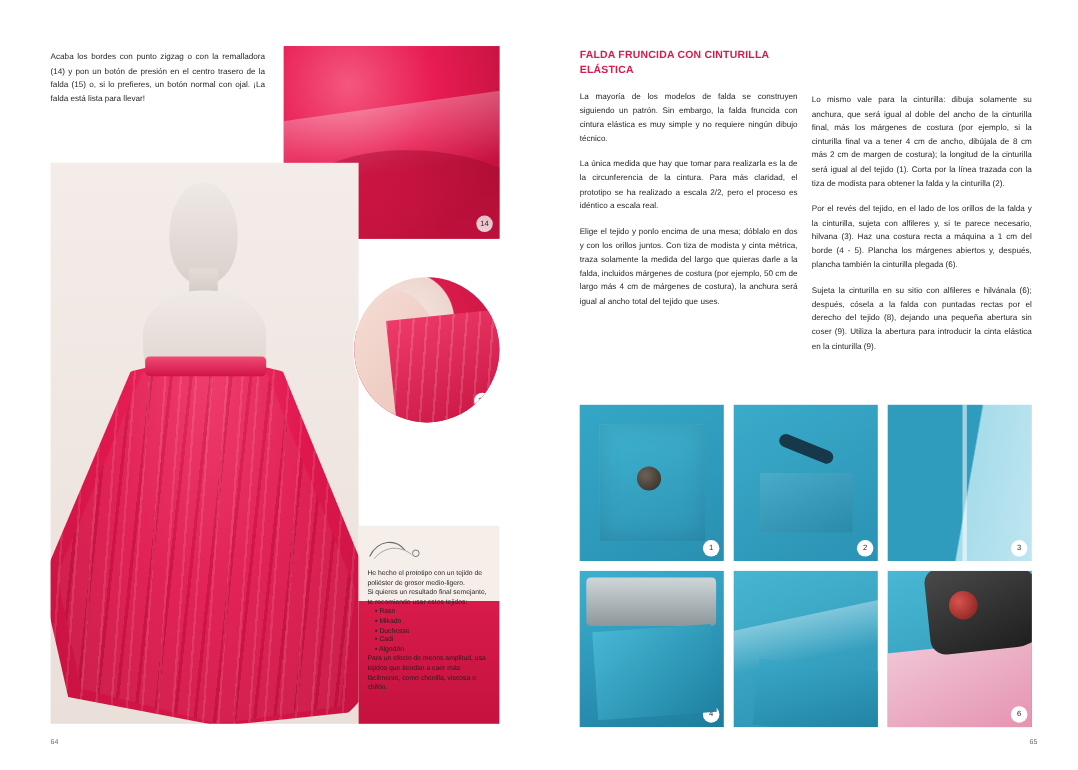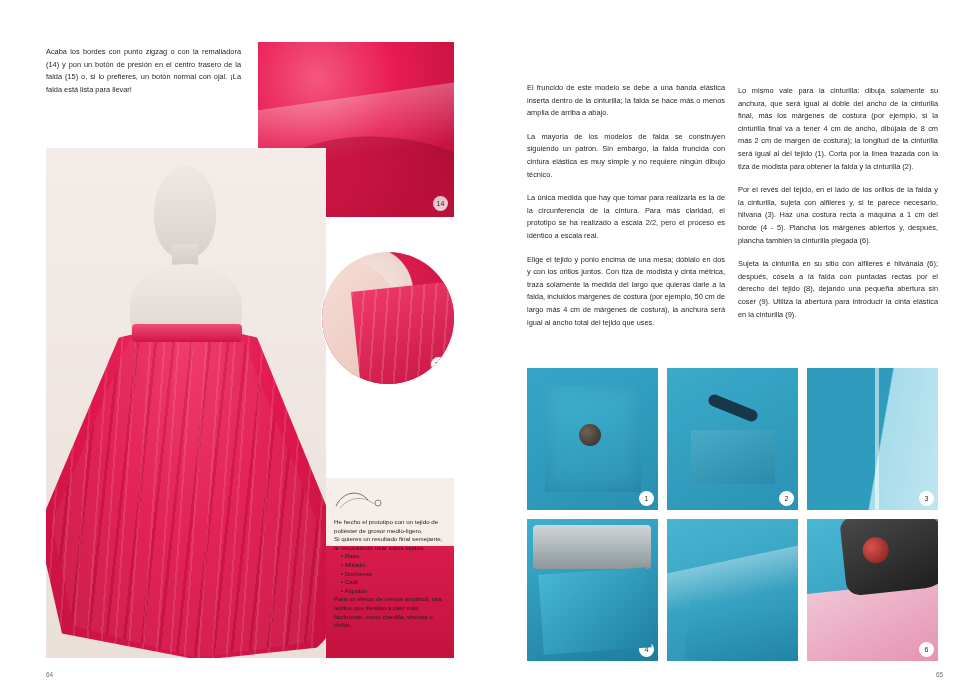--- a/index.html
+++ b/index.html
@@ -377,23 +377,23 @@
         </ul>
         <div>Para un efecto de menos amplitud, usa tejidos que tiendan a caer más fácilmente, como chenilla, viscosa o chifón.</div>
       </div>
     </div>
 
     <div class="folio folio-left">64</div>
   </div>
 
   <div class="right-page">
 
+    <div class="r-title">FALDA FRUNCIDA CON CINTURILLA ELÁSTICA</div>
 
     <div class="col-text r-col-a">
-      <p>El fruncido de este modelo se debe a una banda elástica inserta dentro de la cinturilla; la falda se hace más o menos amplia de arriba a abajo.</p>
       <p>La mayoría de los modelos de falda se construyen siguiendo un patrón. Sin embargo, la falda fruncida con cintura elástica es muy simple y no requiere ningún dibujo técnico.</p>
       <p>La única medida que hay que tomar para realizarla es la de la circunferencia de la cintura. Para más claridad, el prototipo se ha realizado a escala 2/2, pero el proceso es idéntico a escala real.</p>
       <p>Elige el tejido y ponlo encima de una mesa; dóblalo en dos y con los orillos juntos. Con tiza de modista y cinta métrica, traza solamente la medida del largo que quieras darle a la falda, incluidos márgenes de costura (por ejemplo, 50 cm de largo más 4 cm de márgenes de costura), la anchura será igual al ancho total del tejido que uses.</p>
     </div>
 
     <div class="col-text r-col-b">
       <p>Lo mismo vale para la cinturilla: dibuja solamente su anchura, que será igual al doble del ancho de la cinturilla final, más los márgenes de costura (por ejemplo, si la cinturilla final va a tener 4 cm de ancho, dibújala de 8 cm más 2 cm de margen de costura); la longitud de la cinturilla será igual al del tejido (1). Corta por la línea trazada con la tiza de modista para obtener la falda y la cinturilla (2).</p>
       <p>Por el revés del tejido, en el lado de los orillos de la falda y la cinturilla, sujeta con alfileres y, si te parece necesario, hilvana (3). Haz una costura recta a máquina a 1 cm del borde (4 - 5). Plancha los márgenes abiertos y, después, plancha también la cinturilla plegada (6).</p>
       <p>Sujeta la cinturilla en su sitio con alfileres e hilvánala (6); después, cósela a la falda con puntadas rectas por el derecho del tejido (8), dejando una pequeña abertura sin coser (9). Utiliza la abertura para introducir la cinta elástica en la cinturilla (9).</p>
     </div>

